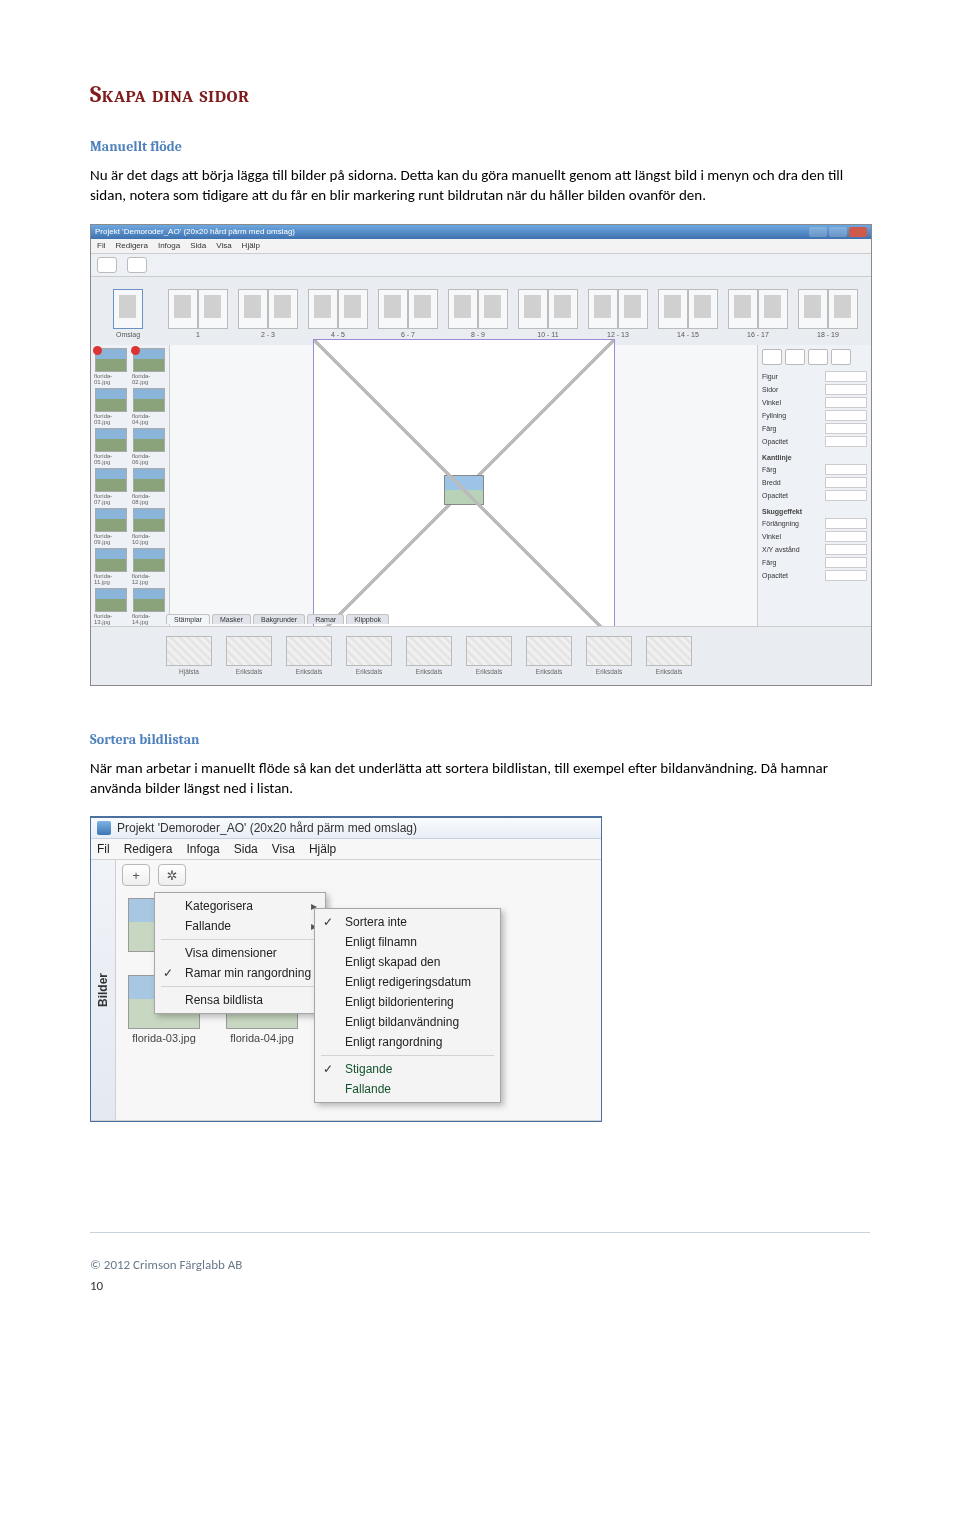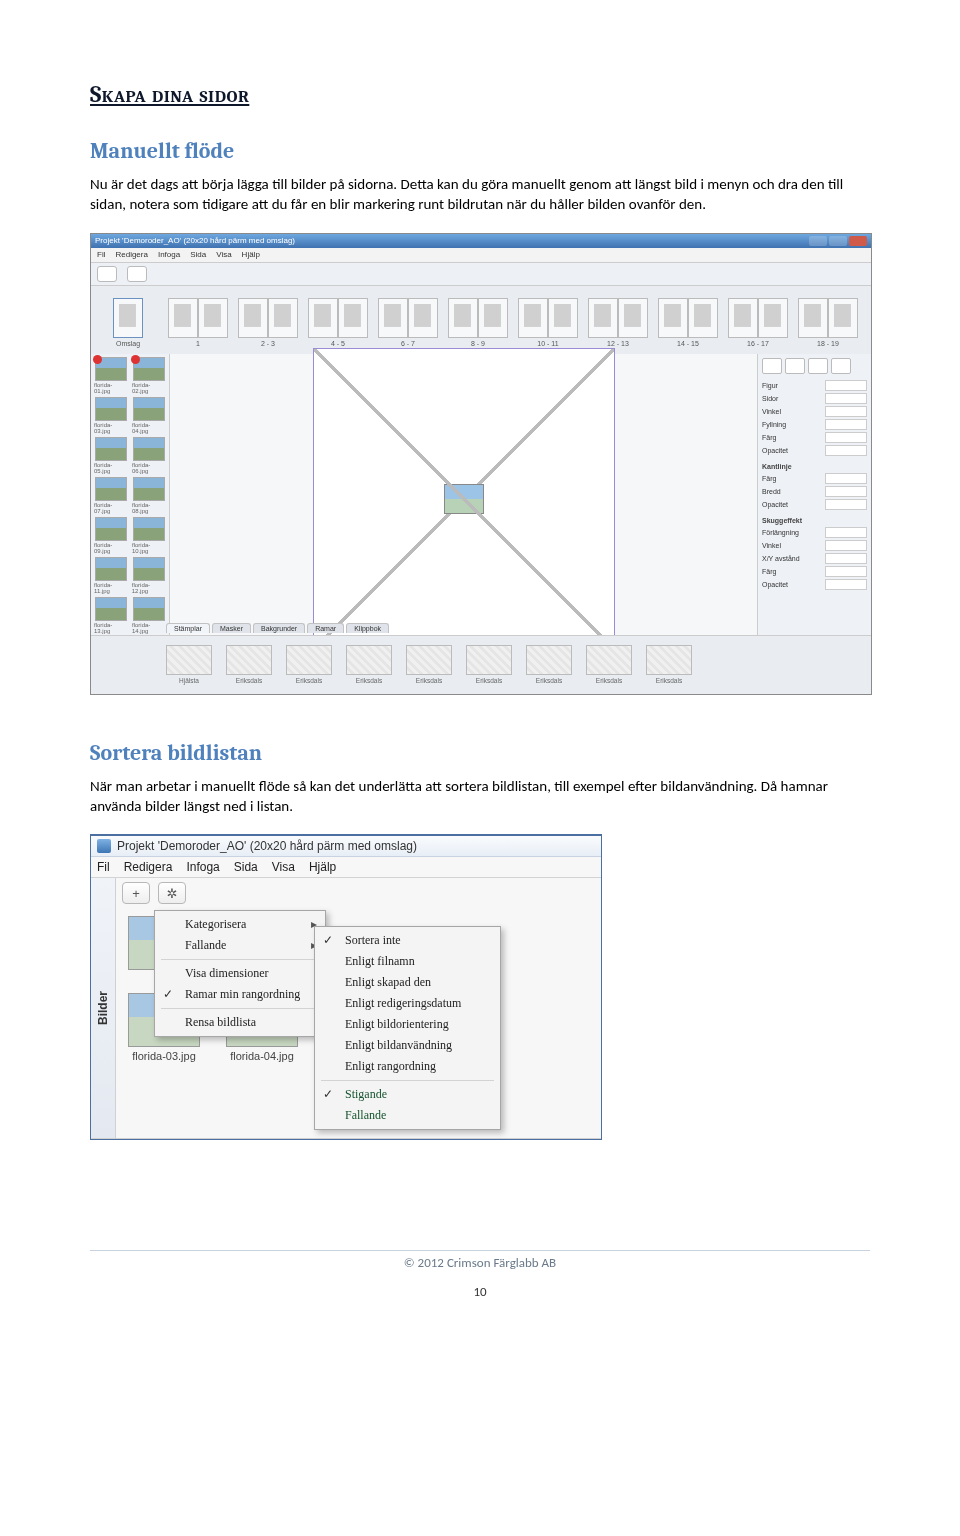--- a/index.html
+++ b/index.html
@@ -8,32 +8,31 @@
     background: #fff;
     color: #000;
     width: 960px;
   }
   .page {
     padding: 80px 90px 40px 90px;
     box-sizing: border-box;
   }
   h1 {
     font-family: Cambria, Georgia, serif;
-    color: #0f172a;
+    color: #7f1d1d;
     font-size: 24px;
     font-variant: small-caps;
     letter-spacing: 0.5px;
     margin: 0 0 30px 0;
     font-weight: bold;
-    text-decoration: underline;
   }
   h2 {
     font-family: Cambria, Georgia, serif;
     color: #4f81bd;
-    font-size: 22px;
+    font-size: 14px;
     margin: 0 0 10px 0;
     font-weight: bold;
   }
   p.body {
     font-size: 15px;
     line-height: 1.35;
     margin: 0 0 18px 0;
   }
   
   .ss1 {
@@ -164,39 +163,38 @@
   .ss2 .gallery-area{position:relative;min-height:230px;}
   .ss2 .strip{display:flex;gap:26px;padding:8px 12px 2px 12px;}
   .ss2 .gthumb{display:flex;flex-direction:column;align-items:center;gap:3px;}
   .ss2 .gimg{width:70px;height:52px;border:1px solid #9a9a9a;background:linear-gradient(180deg,#a8c7e2 45%, #c7d7c1 45%);position:relative;}
   .ss2 .gimg .badge{position:absolute;top:-6px;right:-6px;width:14px;height:14px;border-radius:50%;background:#d9352b;color:#fff;font-size:10px;line-height:14px;text-align:center;font-weight:bold;}
   .ss2 .gimg.dim{opacity:.55;}
   .ss2 .glbl{font-size:11px;color:#444;}
   .ss2 .menu {
     position:absolute;border:1px solid #a6a6a6;background:#f4f4f4;
     box-shadow:3px 3px 6px rgba(0,0,0,.25);
-    font-size:12px; padding:3px 0;font-family:Liberation Serif, serif;
+    font-size:12px; padding:3px 0;
   }
   .ss2 .menu .mi{padding:3px 30px 3px 30px;white-space:nowrap;position:relative;}
   .ss2 .menu .mi.arrow::after{content:"▸";position:absolute;right:8px;color:#555;}
   .ss2 .menu .mi.check::before{content:"✓";position:absolute;left:8px;color:#333;}
   .ss2 .menu .sep{height:1px;background:#d3d3d3;margin:3px 6px;}
   .ss2 .menu .mi.dis{color:#14532d;}
   .ss2 .menu1{left:38px;top:2px;width:170px;}
   .ss2 .menu2{left:198px;top:18px;width:185px;}
 
   .footer {
     border-top: 1px solid #c9d3e0;
     margin-top: 110px;
-    padding-top: 4px;
-    text-align: center;
+    padding-top: 24px;
     color: #6a7a8a;
     font-size: 13px;
   }
-  .footer .pn { margin-top: 14px; color:#333; }
+  .footer .pn { margin-top: 6px; color:#333; }
 </style>
 </head>
 <body>
 
 <div class="page">
 
   <h1>Skapa dina sidor</h1>
 
   <h2>Manuellt flöde</h2>
   <p class="body">Nu är det dags att börja lägga till bilder på sidorna. Detta kan du göra manuellt genom att längst bild i menyn och dra den till sidan, notera som tidigare att du får en blir markering runt bildrutan när du håller bilden ovanför den.</p>

